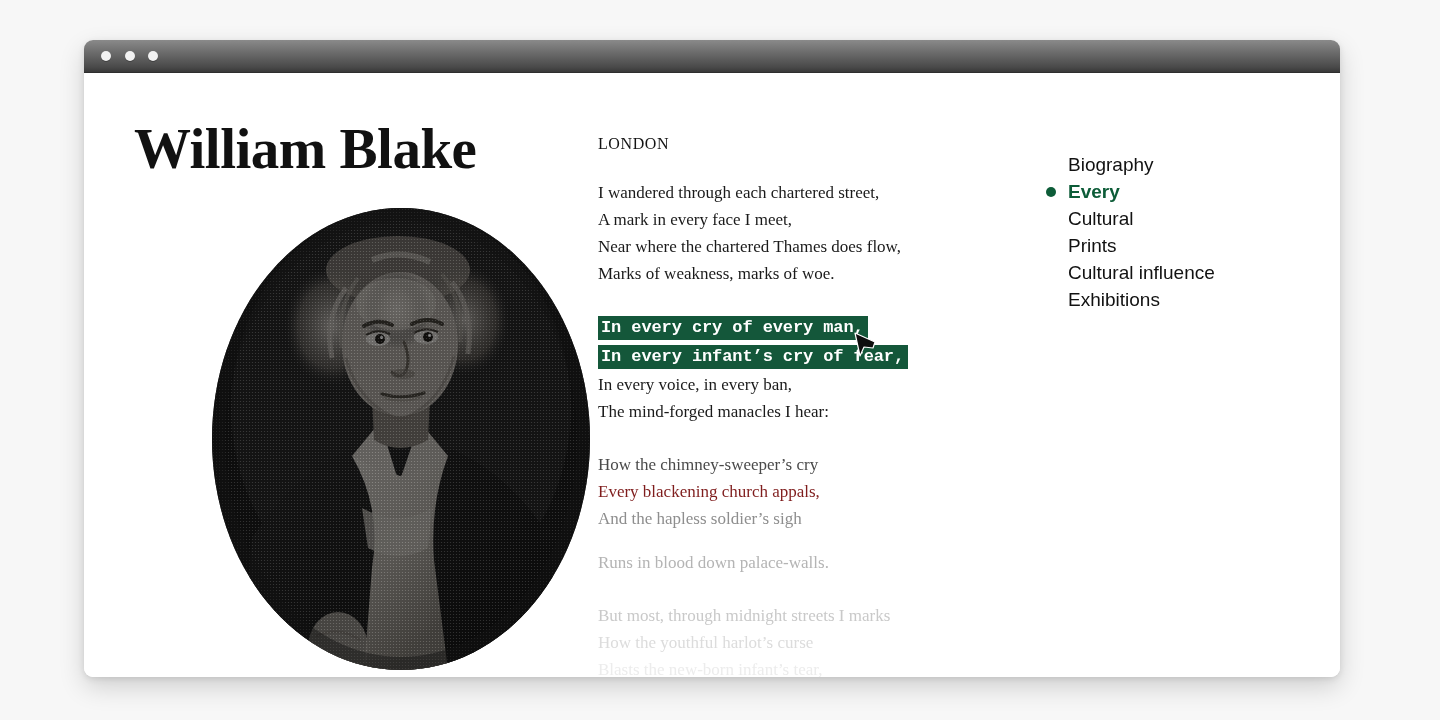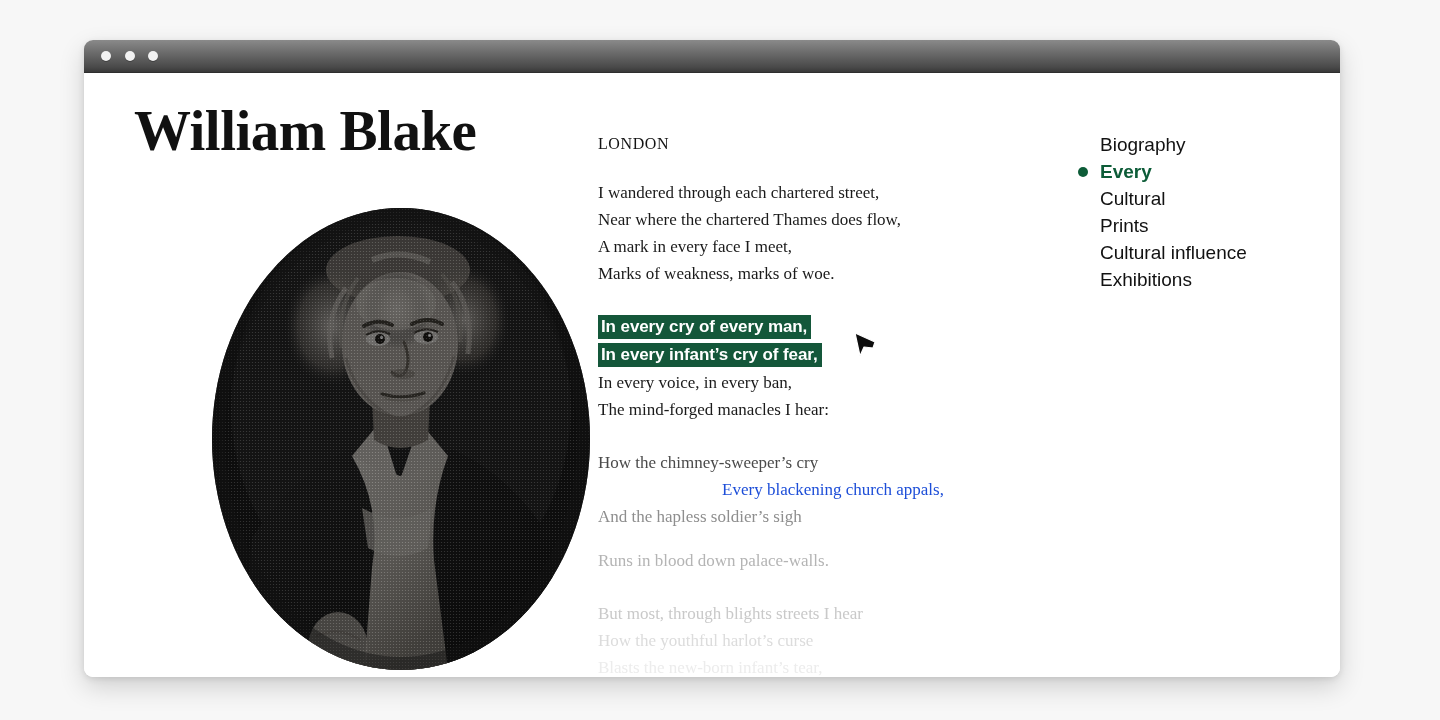--- a/index.html
+++ b/index.html
@@ -61,21 +61,21 @@
     top: 0;
     width: 470px;
   }
   #page-title {
     font-family: "Liberation Serif", "DejaVu Serif", serif;
     font-size: 57px;
     font-weight: 700;
     color: #111111;
     letter-spacing: -0.5px;
     margin: 0;
-    padding-top: 28px;
+    padding-top: 46px;
     line-height: 1.05;
     white-space: nowrap;
   }
 
   #portrait-frame {
     position: absolute;
     left: 78px;
     top: 135px;
     width: 378px;
     height: 462px;
@@ -101,50 +101,50 @@
   .stanza {
     margin-top: 26px;
   }
   .poem-line {
     font-size: 17px;
     line-height: 27px;
     color: #1a1a1a;
     white-space: nowrap;
   }
   .poem-line.highlighted {
-    font-family: Liberation Sans, sans-serif;
+    font-family: Liberation Mono, monospace;
     font-weight: 700;
     font-size: 17px;
     letter-spacing: -0.1px;
     color: #ffffff;
     background: #14573a;
     display: inline-block;
     padding: 3px 4px 3px 3px;
     line-height: 18px;
     margin-bottom: 2px;
   }
   .highlight-wrap { line-height: 27px; }
 
   
   .fade-1 { color: #4a4a4a; }
-  .fade-2 { color: #1d4ed8; text-align: center; }
+  .fade-2 { color: #7f1d1d; }
   .fade-3 { color: #8e8e8e; }
   .fade-4 { color: #b4b4b4; margin-top: 17px; }
   .fade-5 { color: #c9c9c9; }
   .fade-6 { color: #dcdcdc; }
   .fade-7 { color: #ececec; }
   .fade-8 { color: #f3f3f3; }
 
   
   #nav-column {
     position: absolute;
-    left: 1016px;
+    left: 984px;
     top: 0;
     width: 210px;
-    padding-top: 58px;
+    padding-top: 78px;
   }
   .nav-item {
     position: relative;
     font-size: 19px;
     line-height: 27px;
     color: #121212;
     padding-left: 0;
     white-space: nowrap;
     cursor: pointer;
   }
@@ -284,22 +284,22 @@
           </g>
         </svg>
       </div>
     </div>
 
     <div id="poem-column">
       <div id="poem-heading">LONDON</div>
 
       <div class="stanza">
         <div class="poem-line">I wandered through each chartered street,</div>
+        <div class="poem-line">A mark in every face I meet,</div>
         <div class="poem-line">Near where the chartered Thames does flow,</div>
-        <div class="poem-line">A mark in every face I meet,</div>
         <div class="poem-line">Marks of weakness, marks of woe.</div>
       </div>
 
       <div class="stanza">
         <div class="highlight-wrap">
           <span class="poem-line highlighted">In every cry of every man,</span>
         </div>
         <div class="highlight-wrap">
           <span class="poem-line highlighted">In every infant’s cry of fear,</span>
         </div>
@@ -308,21 +308,21 @@
       </div>
 
       <div class="stanza">
         <div class="poem-line fade-1">How the chimney-sweeper’s cry</div>
         <div class="poem-line fade-2">Every blackening church appals,</div>
         <div class="poem-line fade-3">And the hapless soldier’s sigh</div>
         <div class="poem-line fade-4">Runs in blood down palace-walls.</div>
       </div>
 
       <div class="stanza">
-        <div class="poem-line fade-5">But most, through blights streets I hear</div>
+        <div class="poem-line fade-5">But most, through midnight streets I marks</div>
         <div class="poem-line fade-6">How the youthful harlot’s curse</div>
         <div class="poem-line fade-7">Blasts the new-born infant’s tear,</div>
         <div class="poem-line fade-8">And blights with plagues the marriage-hearse.</div>
       </div>
     </div>
 
     <div id="nav-column">
       <div class="nav-item">
         <span>Biography</span>
       </div>

